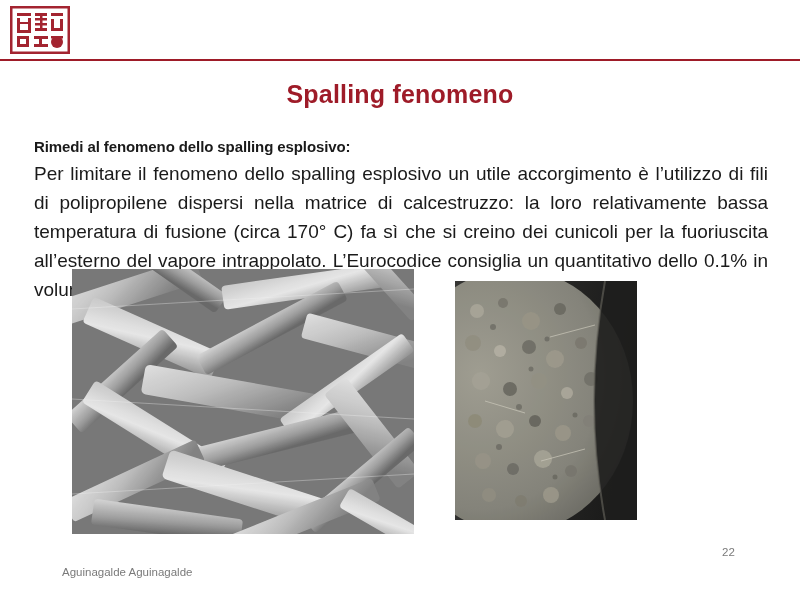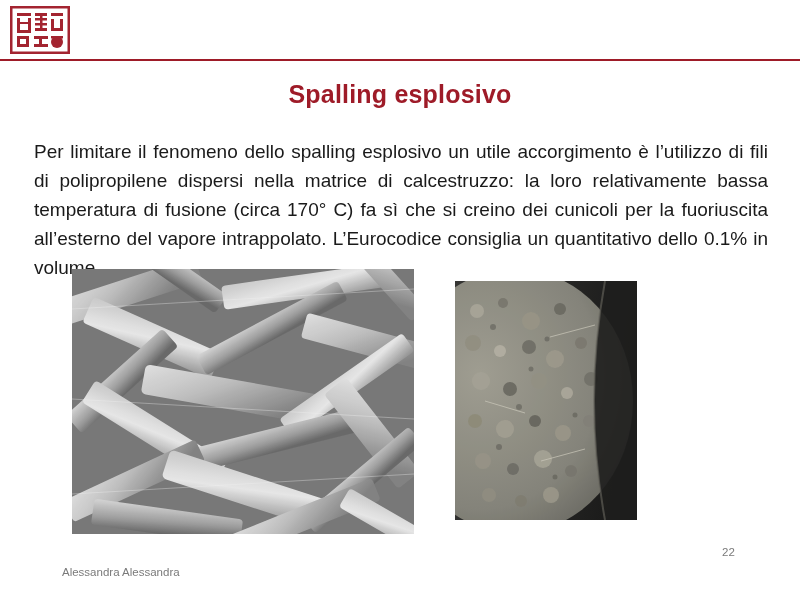--- a/index.html
+++ b/index.html
@@ -150,23 +150,24 @@
 
         <circle cx="47" cy="36" r="6"></circle>
         <rect x="41" y="30" width="12" height="2.5"></rect>
       </g>
     </svg>
   </div>
 
   <div class="header-rule"></div>
 </div>
 
-<div class="slide-title">Spalling esplosivo</div>
+<div class="slide-title">Spalling fenomeno</div>
 
 <div class="body-block">
+  <p class="lead-in">Rimedi al fenomeno dello spalling esplosivo:</p>
   <p class="paragraph">Per limitare il fenomeno dello spalling esplosivo un utile accorgimento è l’utilizzo di fili di polipropilene dispersi nella matrice di calcestruzzo: la loro relativamente bassa temperatura di fusione (circa 170° C) fa sì che si creino dei cunicoli per la fuoriuscita all’esterno del vapore intrappolato. L’Eurocodice consiglia un quantitativo dello 0.1% in volume.</p>
 </div>
 
 <div class="img-left">
   <svg width="342" height="265" viewBox="0 0 342 265" xmlns="http://www.w3.org/2000/svg">
     <defs>
       <linearGradient id="fib1" x1="0" y1="0" x2="1" y2="0.3">
         <stop offset="0%" stop-color="#f2f2f2"></stop>
         <stop offset="45%" stop-color="#cfcfcf"></stop>
         <stop offset="100%" stop-color="#8a8a8a"></stop>
@@ -274,14 +275,14 @@
     <path d="M150,0 Q128,120 150,239" stroke="#6f6e66" stroke-width="2" fill="none" opacity="0.6"></path>
     <g stroke="#d9d6c8" stroke-width="1" opacity="0.7" fill="none">
       <path d="M95,56 L140,44"></path>
       <path d="M30,120 L70,132"></path>
       <path d="M86,180 L130,168"></path>
     </g>
     <rect width="182" height="239" fill="#000000" opacity="0.06"></rect>
   </svg>
 </div>
 
-<div class="footer-author">Alessandra Alessandra</div>
+<div class="footer-author">Aguinagalde Aguinagalde</div>
 <div class="footer-page">22</div>
 
 </body></html>

